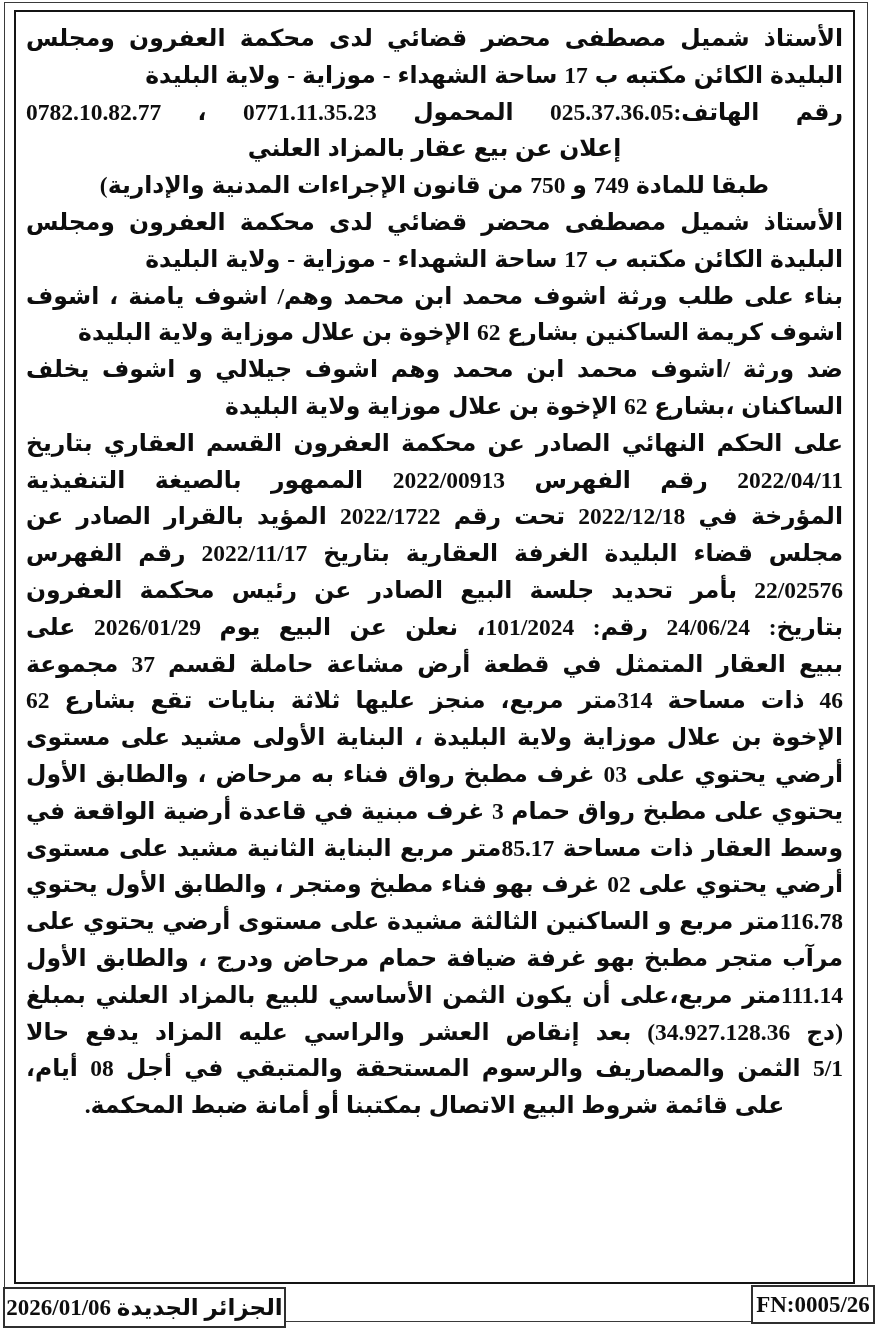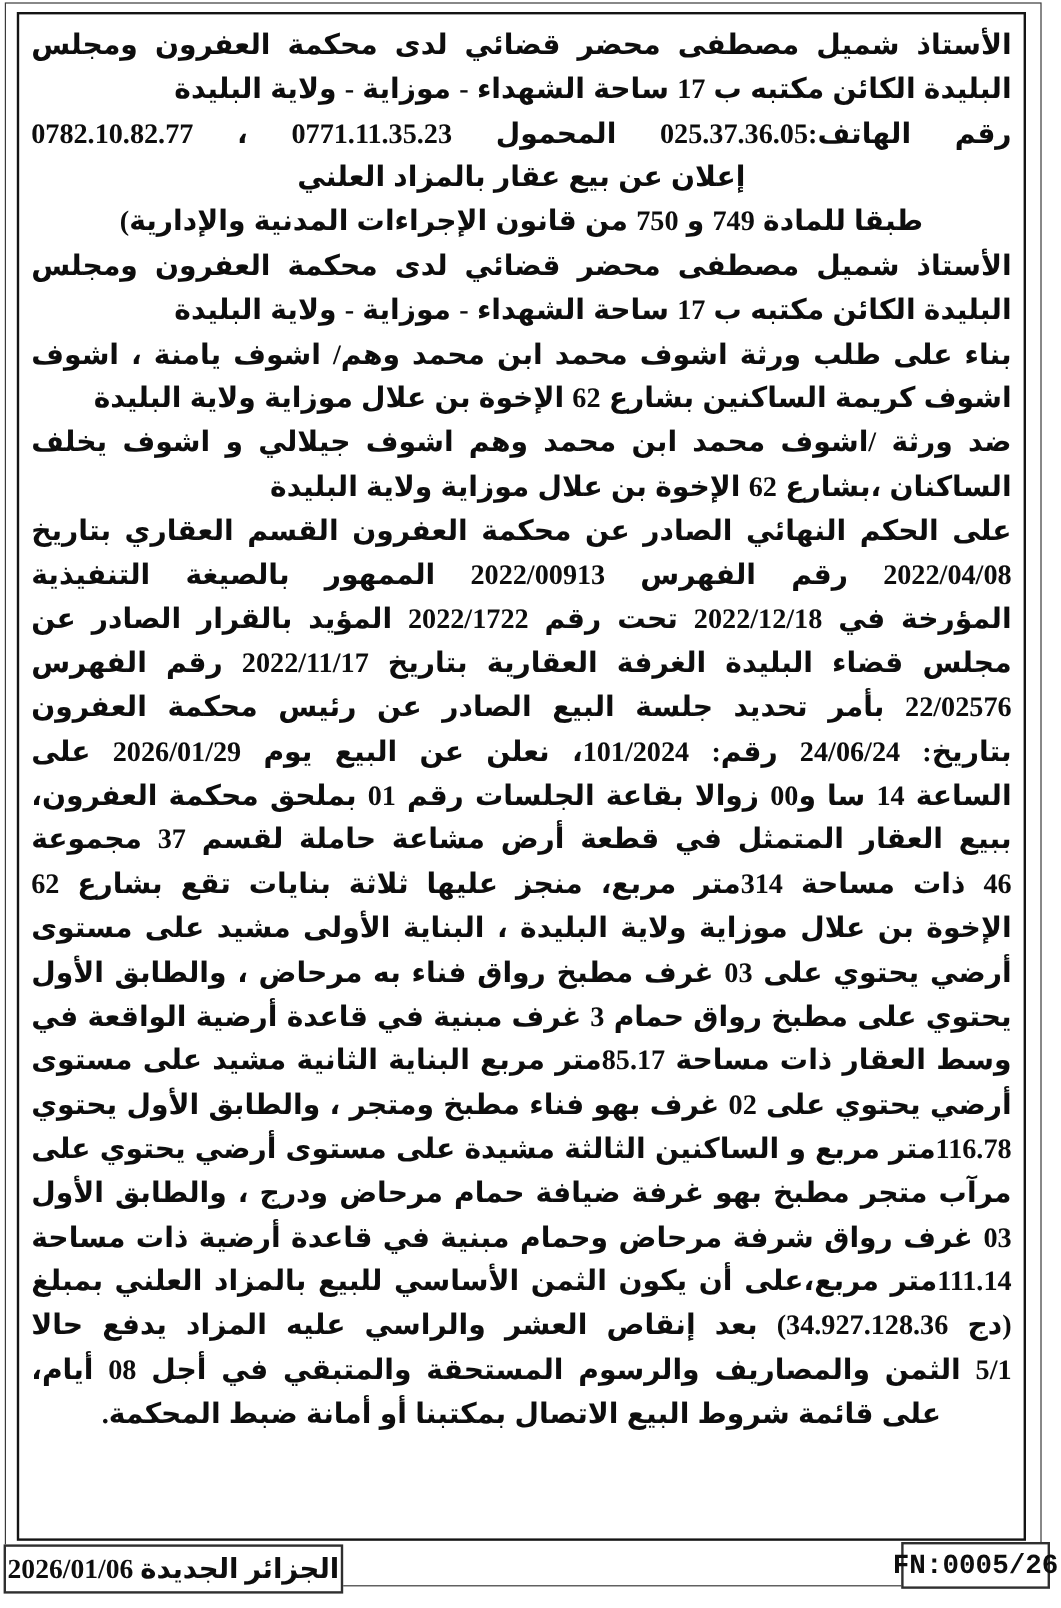--- a/index.html
+++ b/index.html
@@ -55,21 +55,20 @@
     left: 3px; top: 1287px;
     width: 283px; height: 41px;
     border: 2px solid #2f2f2f;
     direction: rtl;
   }
   .footer-right {
     left: 751px; top: 1285px;
     width: 124px; height: 39px;
     border: 2px solid #2f2f2f;
     direction: ltr;
-    font-family: Liberation Mono, monospace;
   }
 </style>
 </head>
 <body>
 
 <div class="page">
 
   <div class="outer-frame"></div>
 
   <div class="ad-box">
@@ -79,36 +78,34 @@
         <div class="line justify">رقم الهاتف:025.37.36.05 المحمول 0771.11.35.23 ، 0782.10.82.77</div>
         <div class="line center">إعلان عن بيع عقار بالمزاد العلني</div>
         <div class="line center">طبقا للمادة 749 و 750 من قانون الإجراءات المدنية والإدارية)</div>
         <div class="line justify">الأستاذ شميل مصطفى محضر قضائي لدى محكمة العفرون ومجلس قضاء</div>
         <div class="line right">البليدة الكائن مكتبه ب 17 ساحة الشهداء - موزاية - ولاية البليدة</div>
         <div class="line justify">بناء على طلب ورثة اشوف محمد ابن محمد وهم/ اشوف يامنة ، اشوف ليلى</div>
         <div class="line right">اشوف كريمة الساكنين بشارع 62 الإخوة بن علال موزاية ولاية البليدة</div>
         <div class="line justify">ضد ورثة /اشوف محمد ابن محمد وهم اشوف جيلالي و اشوف يخلف</div>
         <div class="line right">الساكنان ،بشارع 62 الإخوة بن علال موزاية ولاية البليدة</div>
         <div class="line justify">على الحكم النهائي الصادر عن محكمة العفرون القسم العقاري بتاريخ</div>
-        <div class="line justify">2022/04/08 رقم الفهرس 2022/00913 الممهور بالصيغة التنفيذية</div>
+        <div class="line justify">2022/04/11 رقم الفهرس 2022/00913 الممهور بالصيغة التنفيذية</div>
         <div class="line justify">المؤرخة في 2022/12/18 تحت رقم 2022/1722 المؤيد بالقرار الصادر عن</div>
         <div class="line justify">مجلس قضاء البليدة الغرفة العقارية بتاريخ 2022/11/17 رقم الفهرس</div>
         <div class="line justify">22/02576 بأمر تحديد جلسة البيع الصادر عن رئيس محكمة العفرون</div>
         <div class="line justify">بتاريخ: 24/06/24 رقم: 101/2024، نعلن عن البيع يوم 2026/01/29 على</div>
-        <div class="line justify">الساعة 14 سا و00 زوالا بقاعة الجلسات رقم 01 بملحق محكمة العفرون،</div>
         <div class="line justify">ببيع العقار المتمثل في قطعة أرض مشاعة حاملة لقسم 37 مجموعة ملكية</div>
         <div class="line justify">46 ذات مساحة 314متر مربع، منجز عليها ثلاثة بنايات تقع بشارع 62</div>
         <div class="line justify">الإخوة بن علال موزاية ولاية البليدة ، البناية الأولى مشيد على مستوى</div>
         <div class="line justify">أرضي يحتوي على 03 غرف مطبخ رواق فناء به مرحاض ، والطابق الأول</div>
         <div class="line justify">يحتوي على مطبخ رواق حمام 3 غرف مبنية في قاعدة أرضية الواقعة في</div>
         <div class="line justify">وسط العقار ذات مساحة 85.17متر مربع البناية الثانية مشيد على مستوى</div>
         <div class="line justify">أرضي يحتوي على 02 غرف بهو فناء مطبخ ومتجر ، والطابق الأول يحتوي</div>
         <div class="line justify">116.78متر مربع و الساكنين الثالثة مشيدة على مستوى أرضي يحتوي على</div>
         <div class="line justify">مرآب متجر مطبخ بهو غرفة ضيافة حمام مرحاض ودرج ، والطابق الأول</div>
-        <div class="line justify">03 غرف رواق شرفة مرحاض وحمام مبنية في قاعدة أرضية ذات مساحة</div>
         <div class="line justify">111.14متر مربع،على أن يكون الثمن الأساسي للبيع بالمزاد العلني بمبلغ</div>
         <div class="line justify">‪(34.927.128.36 دج)‬ بعد إنقاص العشر والراسي عليه المزاد يدفع حالا</div>
         <div class="line justify">5/1 الثمن والمصاريف والرسوم المستحقة والمتبقي في أجل 08 أيام، للاطلاع</div>
         <div class="line center">على قائمة شروط البيع الاتصال بمكتبنا أو أمانة ضبط المحكمة.</div>
       </div>
   </div>
 
   <div class="footer-box footer-left">
     <span>الجزائر الجديدة 2026/01/06</span>
   </div>

